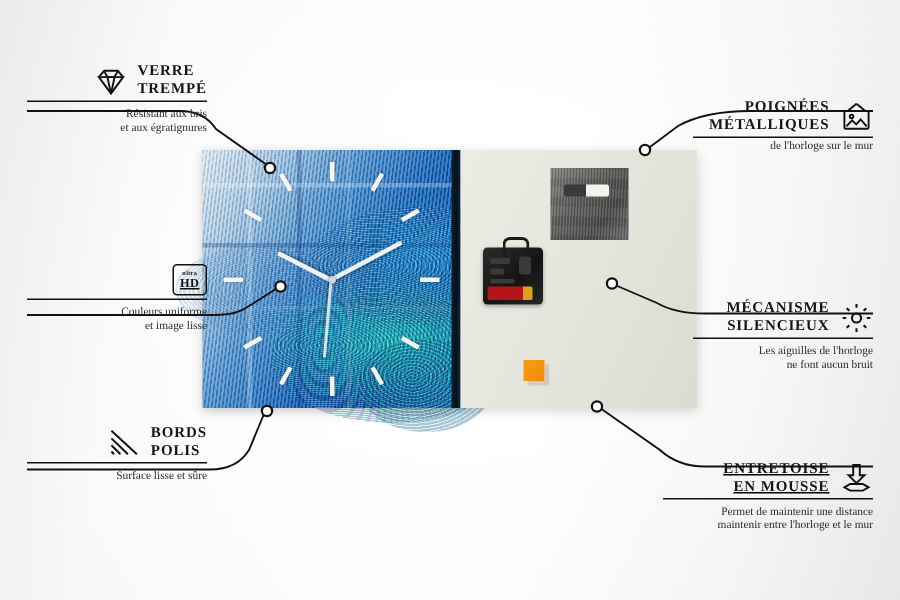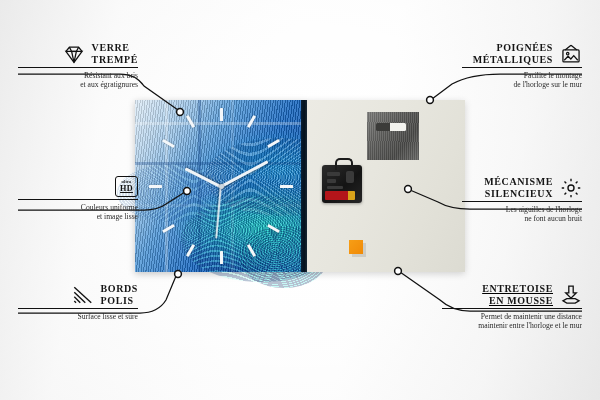--- a/index.html
+++ b/index.html
@@ -81,21 +81,21 @@
   .tick{position:absolute;background:#f4f7fa;border-radius:.5px;box-shadow:0 0 2px rgba(0,0,0,.25);}
   .hand{position:absolute;background:#eef3f7;border-radius:1px;box-shadow:0 1px 2px rgba(0,0,0,.33);transform-origin:0 50%;}
   .hub{
     position:absolute;width:5px;height:5px;border-radius:50%;
     background:#cdd7df;box-shadow:0 0 2px rgba(0,0,0,.5);
   }
 
   
   .callout{position:absolute;}
   .c-left{text-align:right;}
-  .c-right{text-align:left;}
+  .c-right{text-align:left;margin-top:24px;}
   .head{display:flex;align-items:center;gap:7px;}
   .c-left .head{justify-content:flex-end;}
   .title{
     font-family:"Liberation Serif",serif;
     font-weight:bold;font-size:10px;line-height:11.5px;
     letter-spacing:.6px;color:#151515;text-transform:uppercase;
   }
   .rule{height:1px;background:#111;margin-top:2px;}
   .desc{
     font-family:"Liberation Serif",serif;
@@ -250,21 +250,20 @@
       <span class="ico">
         <svg viewBox="0 0 24 24" fill="none" stroke="currentColor" stroke-width="1.4">
           <rect x="3.2" y="7.6" width="17.6" height="13" rx="1"></rect>
           <path d="M12 2.4L5.6 7.6M12 2.4l6.4 5.2"></path>
           <circle cx="8.4" cy="11.6" r="1.3"></circle>
           <path d="M4.6 18.8l4.2-4.4 3 3 3.2-3.6 4.4 5"></path>
         </svg>
       </span>
     </div>
     <div class="rule"></div>
-    <div class="desc">Facilite le montage</div>
     <div class="desc" style="margin-top:0;">de l'horloge sur le mur</div>
   </div>
 
   <div class="callout c-right" style="left:462px;top:176px;width:120px;text-align:right;">
     <div class="head" style="justify-content:flex-end;">
       <span style="text-align:right;">
         <div class="title">MÉCANISME</div>
         <div class="title">SILENCIEUX</div>
       </span>
       <span class="ico">

